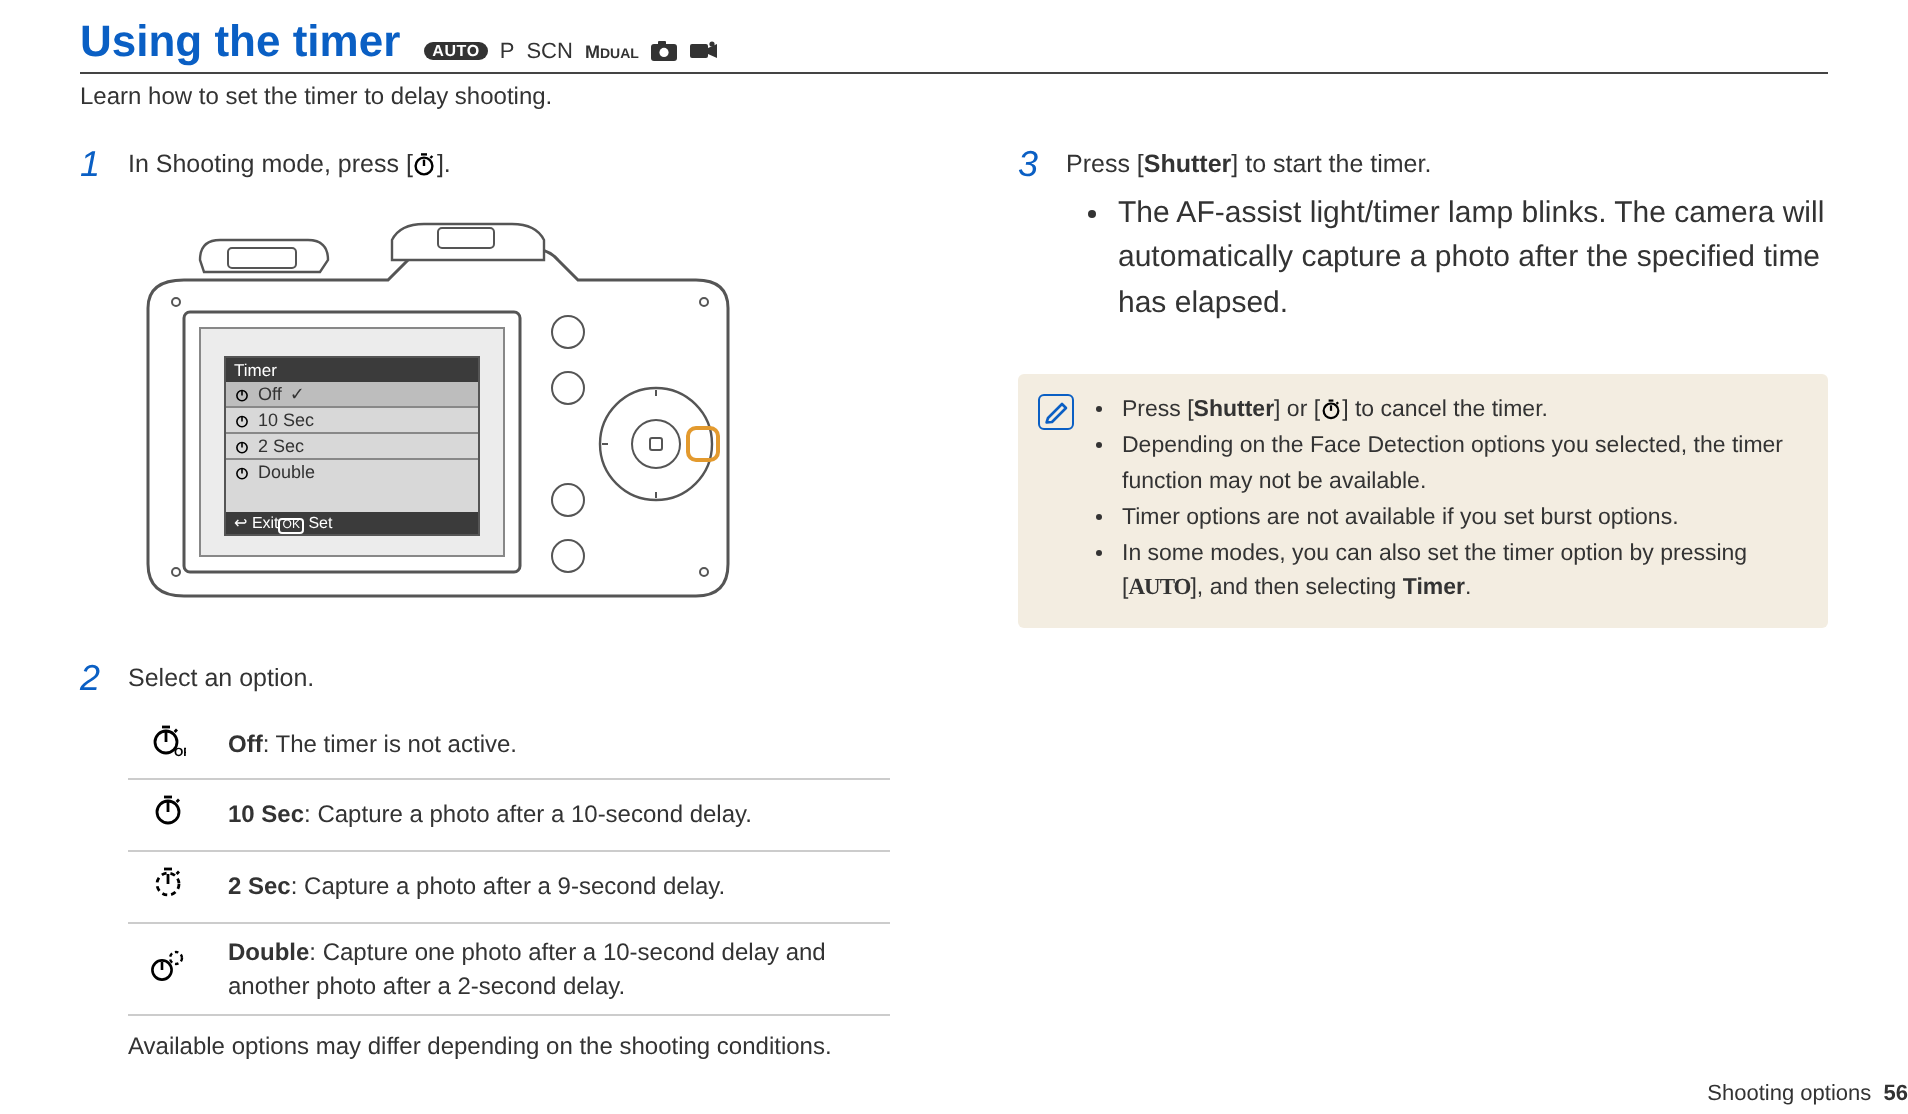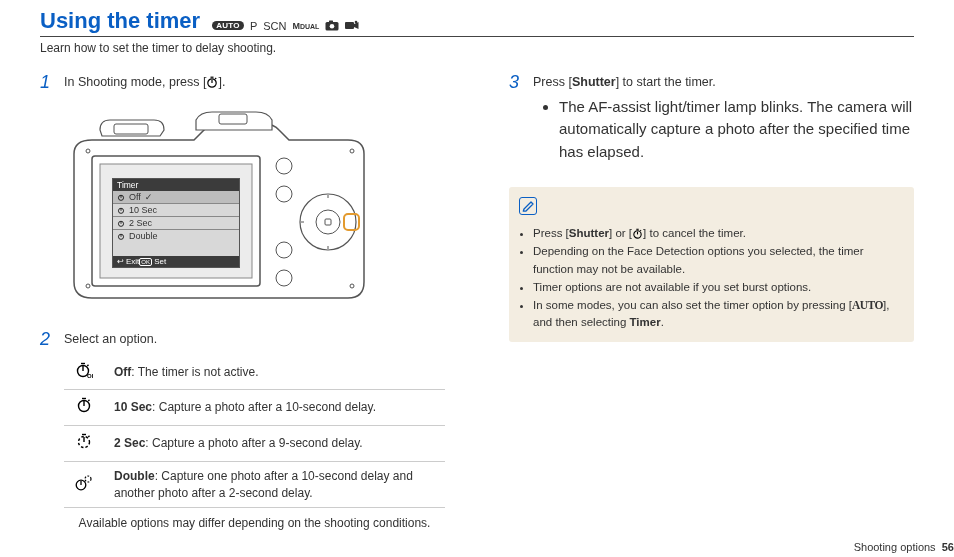--- a/index.html
+++ b/index.html
@@ -88,32 +88,31 @@
     font-size: 12px;
   }
   table.opts th:first-child { width: 68px; border-right: 2px solid #fff;}
   table.opts td {
     border-bottom: 1px solid #ccc;
     padding: 6px 10px;
     vertical-align: middle;
     line-height: 1.4;
   }
   table.opts td:first-child { text-align:center; }
-  .tbl-note { font-size:12px; margin:6px 0 0 0;text-align:center; }
+  .tbl-note { font-size:12px; margin:6px 0 0 0; }
 
   
   .sub-bullet { list-style: disc; margin: 4px 0 10px 26px; font-size:15px; line-height:1.5;}
   .note-box {
     display:flex;
     background:#f3ede1;
     border-radius:3px;
     padding:10px 12px 10px 10px;
     gap:10px;
     margin-left:0;
-    flex-direction:column;
   }
   .note-icon {
     width:18px; height:18px; flex-shrink:0;
     border:1.5px solid #0a5fc4; border-radius:3px;
     display:flex; align-items:center; justify-content:center;
     color:#0a5fc4; font-weight:700;
   }
   .note-icon svg { display:block; }
   .note-box ul { list-style: disc; margin-left:14px; font-size:11.5px; line-height:1.55; }
 

